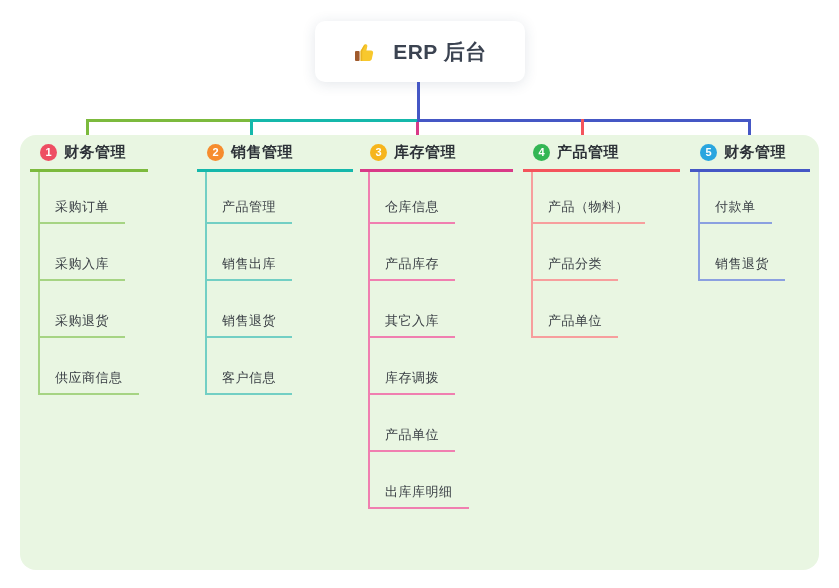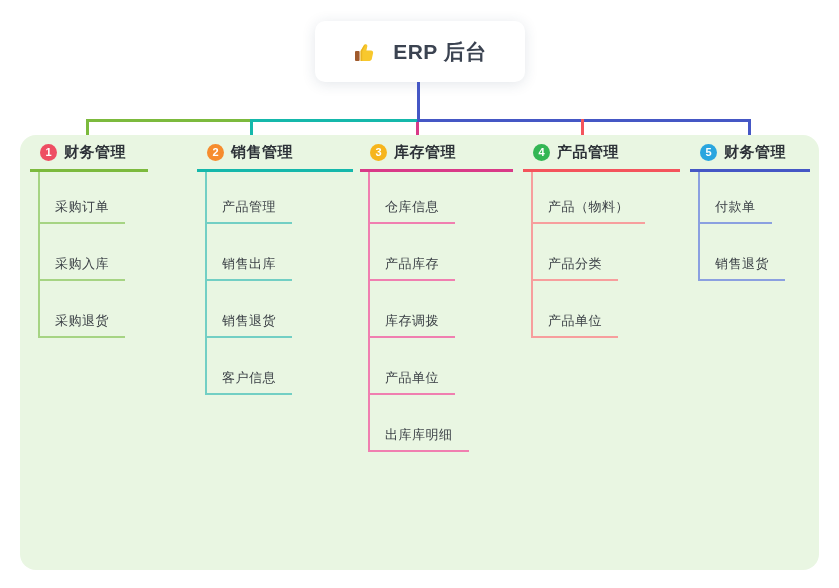--- a/index.html
+++ b/index.html
@@ -87,20 +87,23 @@
       <div class="kids">
         <div class="kid">
             <span class="kid-label">采购订单</span>
           </div>
         <div class="kid">
             <span class="kid-label">采购入库</span>
           </div>
         <div class="kid">
             <span class="kid-label">采购退货</span>
           </div>
+        <div class="kid">
+            <span class="kid-label">供应商信息</span>
+          </div>
       </div>
     </div>
 
     <div class="col col-1" style="--c: #15b8ab; --lc: #72cfc4; --bc: #f68c2e;">
       <div class="head">
         <span class="badge">2</span>
         <span class="head-label">销售管理</span>
       </div>
       <div class="kids">
         <div class="kid">
@@ -122,20 +125,23 @@
       <div class="head">
         <span class="badge">3</span>
         <span class="head-label">库存管理</span>
       </div>
       <div class="kids">
         <div class="kid">
             <span class="kid-label">仓库信息</span>
           </div>
         <div class="kid">
             <span class="kid-label">产品库存</span>
+          </div>
+        <div class="kid">
+            <span class="kid-label">其它入库</span>
           </div>
         <div class="kid">
             <span class="kid-label">库存调拨</span>
           </div>
         <div class="kid">
             <span class="kid-label">产品单位</span>
           </div>
         <div class="kid">
             <span class="kid-label">出库库明细</span>
           </div>

